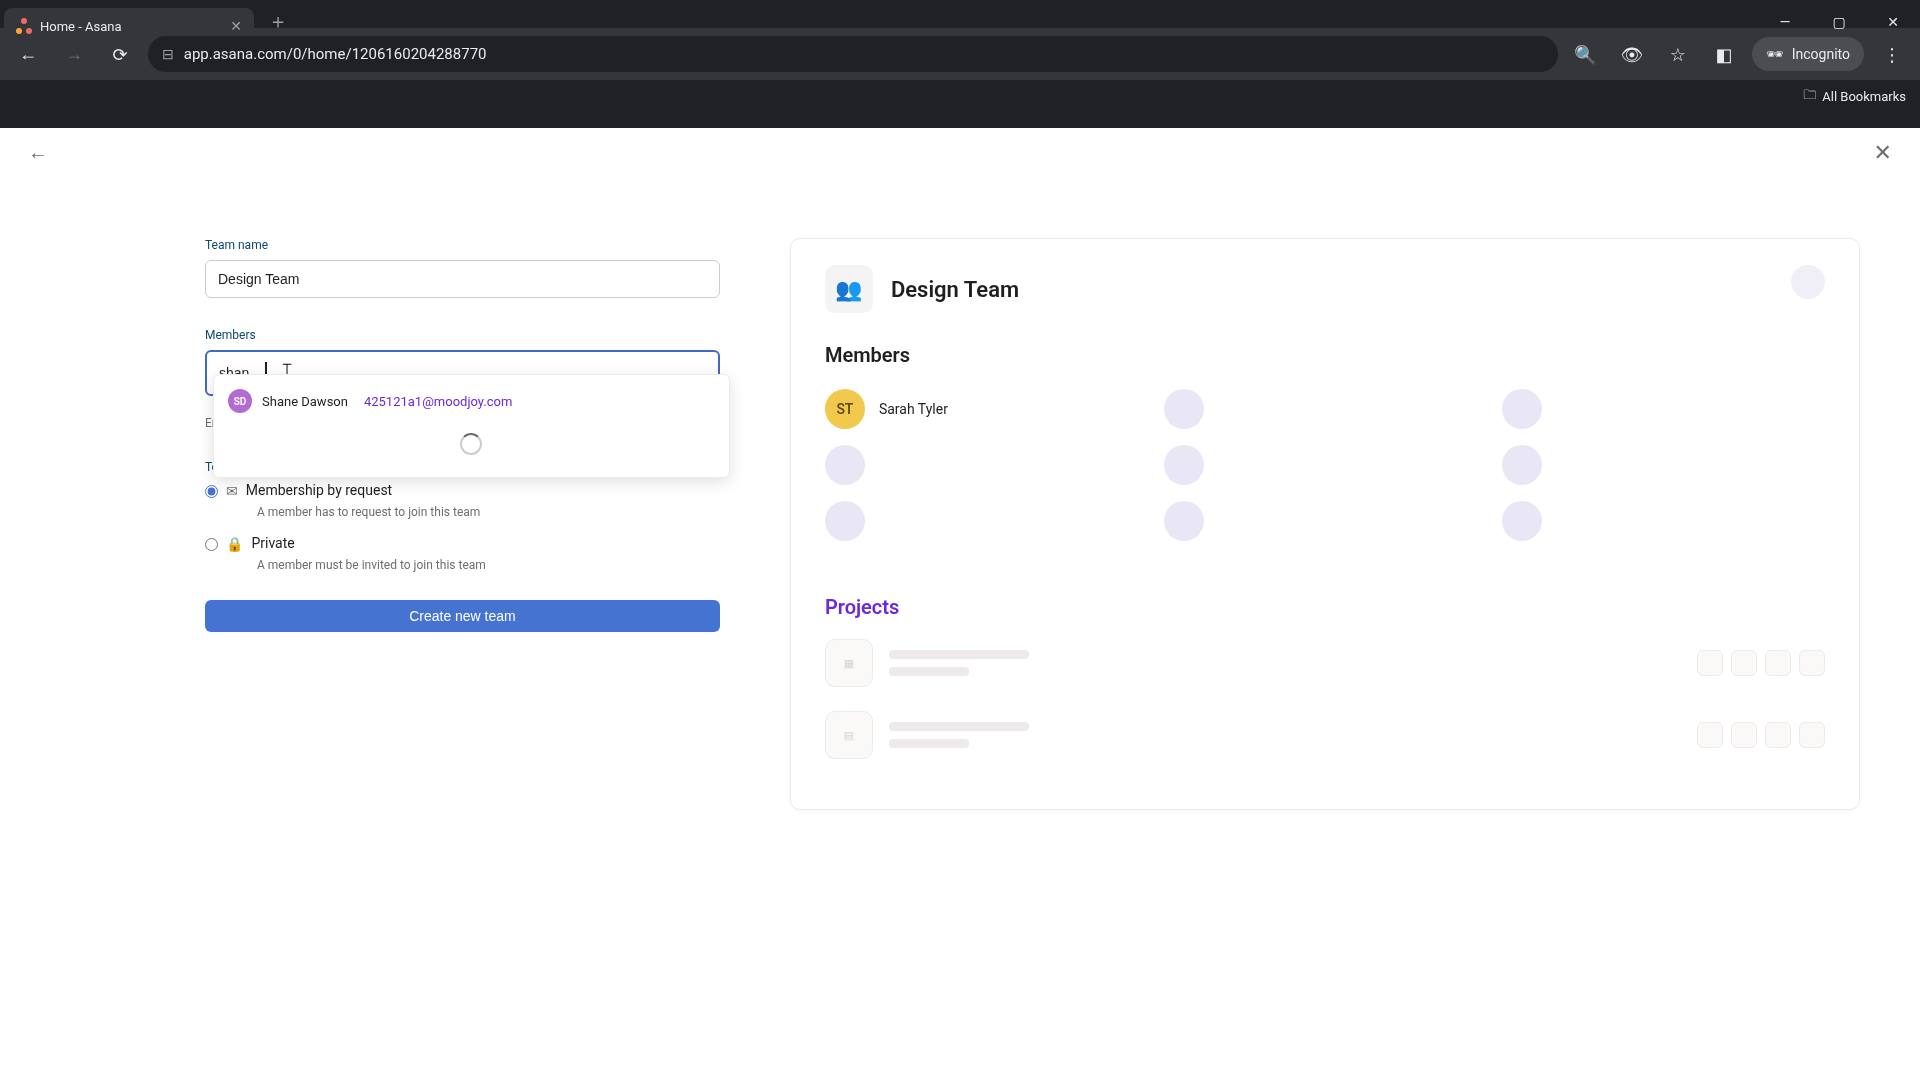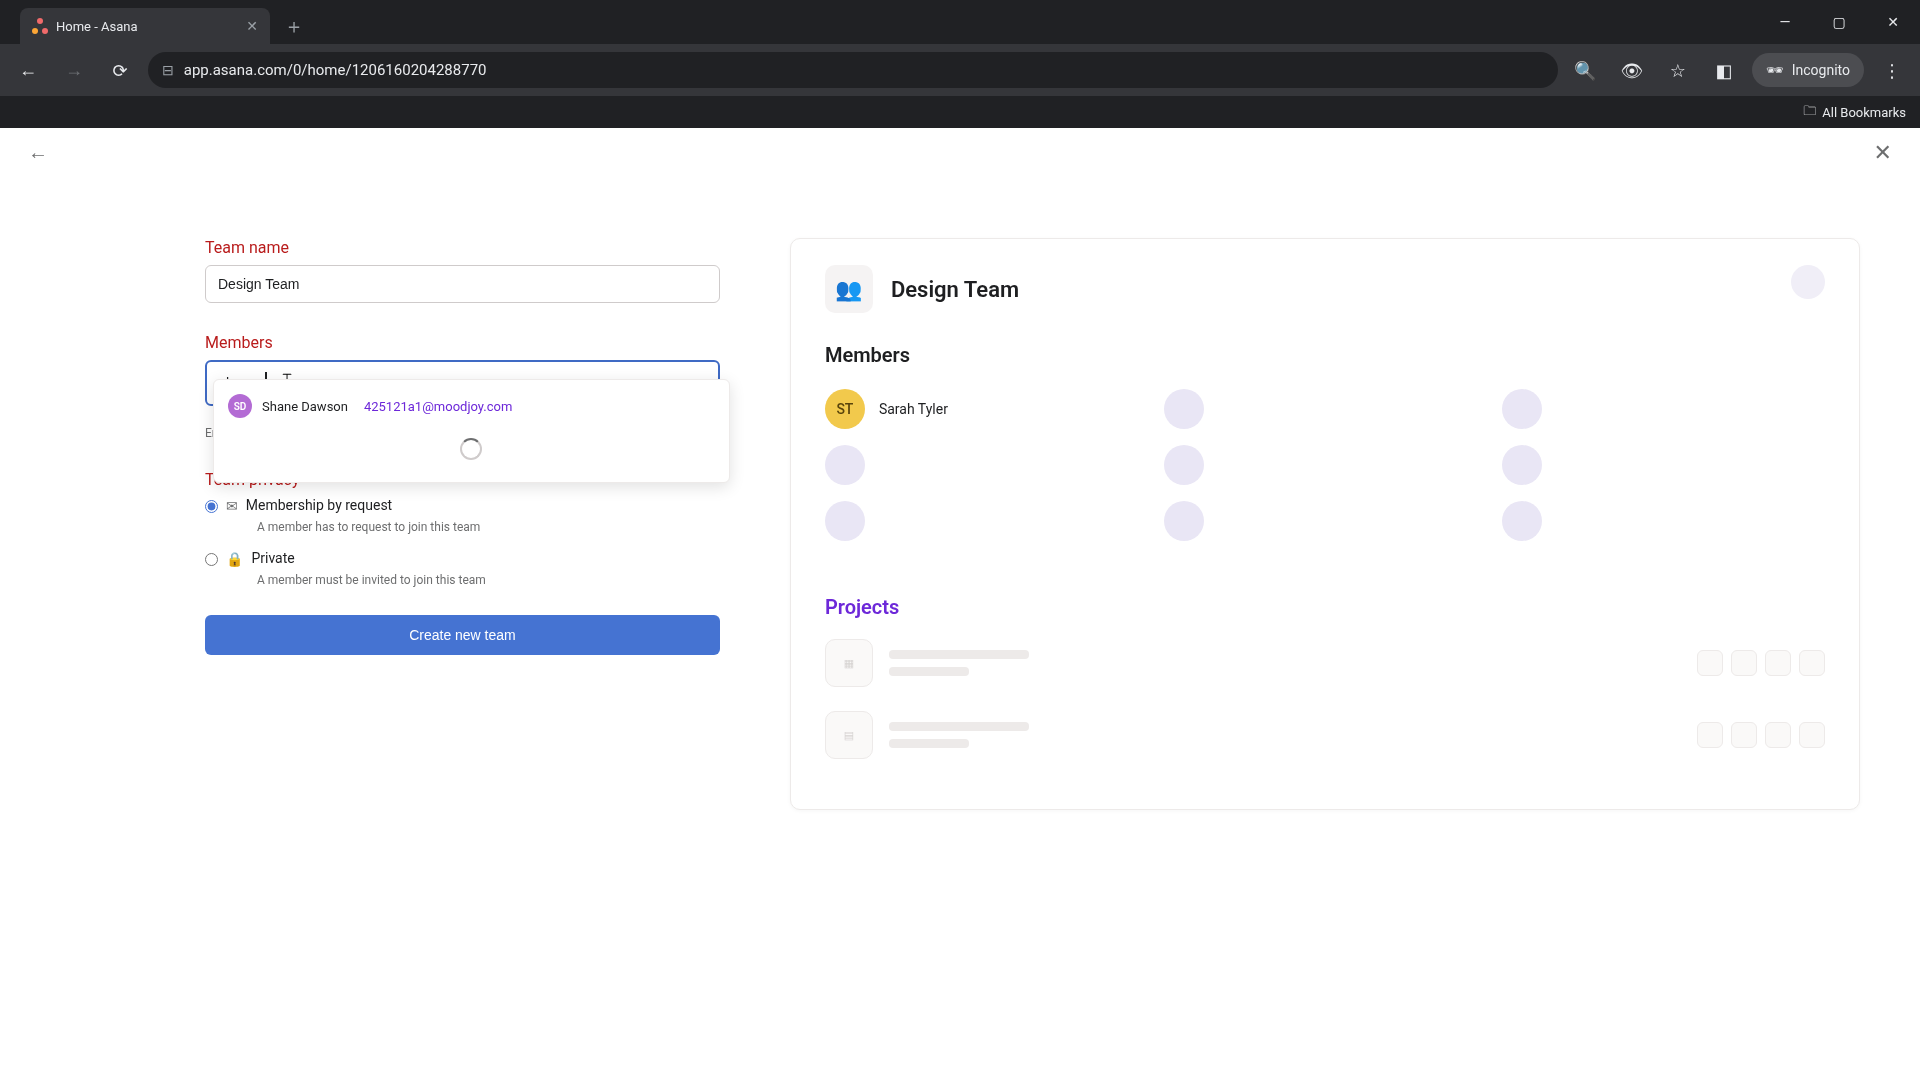--- a/index.html
+++ b/index.html
@@ -6,21 +6,21 @@
   body {
     font-family: -apple-system, BlinkMacSystemFont, "Segoe UI", Roboto, Helvetica, Arial, sans-serif;
     background: #fff;
     width: 1920px;
     height: 1080px;
     overflow: hidden;
   }
 
   
   .browser-chrome { background: #202124; height: 128px; }
-  .tab-bar { display: flex; align-items: center; height: 44px; padding-left: 20px; }
+  .tab-bar { display: flex; height: 28px; padding-left: 4px; }
   .tab {
     display: flex; align-items: center;
     background: #35363a; color: #e8eaed;
     height: 36px; padding: 0 12px;
     border-radius: 8px 8px 0 0;
     min-width: 250px; max-width: 250px;
     gap: 8px; margin-top: 8px;
     font-size: 13px;
   }
   .tab .favicon {
@@ -82,21 +82,21 @@
   .close-x { color:#6d6e6f; font-size:22px; cursor:pointer; }
 
   .content {
     display:flex; gap:70px;
     padding:110px 60px 0 205px;
   }
 
   
   .form-col { width:520px; }
   .page-title { font-size:33px; font-weight:500; color:#1e1f21; margin-bottom:38px; }
-  .field-label { font-size:16px; color:#b91c1c; margin-bottom:8px; display:block; }
+  .field-label { font-size:12px; color:#0c4a6e; margin-bottom:8px; display:block; }
   .text-input {
     width:100%; height:38px; border:1px solid #cfcbcb;
     border-radius:6px; padding:0 12px; font-size:14px; color:#1e1f21;
   }
   .field-group { margin-bottom:30px; }
   .members-wrap { position:relative; margin-bottom:30px; }
   .members-input {
     width:100%; height:46px; border:2px solid #3f6ac4;
     border-radius:6px; padding:0 12px; font-size:14px; color:#1e1f21;
     outline:none;
@@ -136,21 +136,21 @@
   .enterprise-link { color:#bd6d17; text-decoration:underline; font-size:12px; display:block; margin-top:-86px; margin-left:120px; margin-bottom:6px;}
 
   .privacy-section { margin-bottom:28px; }
   .radio-row { display:flex; align-items:flex-start; gap:8px; margin-bottom:6px; }
   .radio-row input[type=radio] { margin-top:3px; accent-color:#4573d2; cursor:pointer; }
   .radio-icon { font-size:14px; color:#6d6e6f; margin-top:1px; }
   .radio-label { font-size:14px; color:#1e1f21; }
   .radio-desc { font-size:12px; color:#6d6e6f; margin:0 0 16px 52px; }
 
   .create-btn {
-    width:100%; height:40px; background:#4573d2; color:#fff;
+    width:100%; height:32px; background:#4573d2; color:#fff;
     border:none; border-radius:6px; font-size:14px; cursor:pointer;
   }
 
   
   .preview-col {
     width:1080px; border:1px solid #edeae9; border-radius:10px;
     padding:26px 34px;
     box-shadow:0 1px 4px rgba(0,0,0,0.04);
     background:#fff;
     position:relative;

